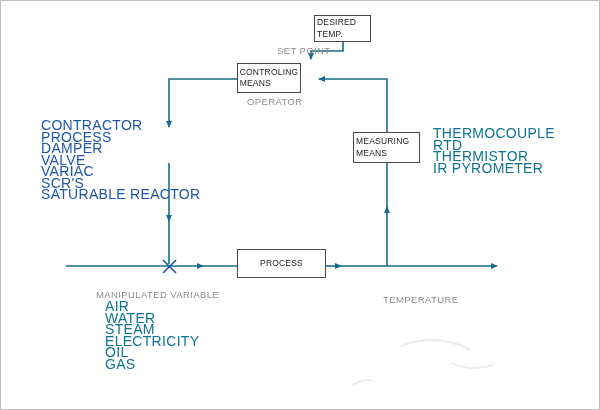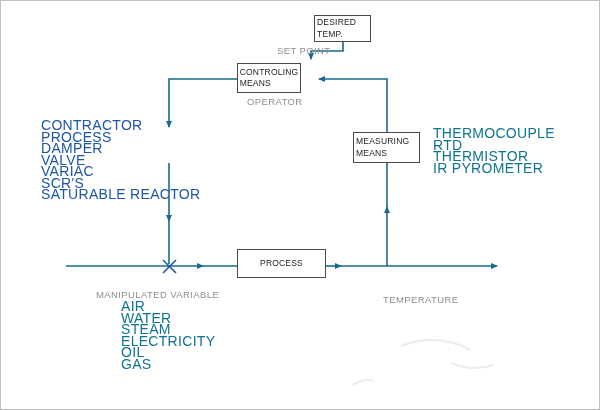--- a/index.html
+++ b/index.html
@@ -46,21 +46,21 @@
   #box-final-control-device{left:148px;top:131px;width:80px;height:31px;}
   #box-measuring-means{left:352px;top:131px;width:67px;height:31px;}
   #box-process{left:236px;top:248px;width:89px;height:29px;}
   #label-set-point{left:276px;top:44px;}
   #label-operator{left:246px;top:95px;}
   #label-manipulated-variable{left:95px;top:288px;text-align:center;}
   #label-controlled-variable{left:344px;top:281px;}
   #label-temperature{left:382px;top:293px;}
   #list-final-control{left:40px;top:119px;}
   #list-sensors{left:432px;top:127px;}
-  #list-manipulated{left:120px;top:300px;}
+  #list-manipulated{left:104px;top:300px;}
 </style>
 </head>
 <body>
 
 <div id="canvas">
 
   <svg id="lines" width="600" height="410" viewBox="0 0 600 410">
     <defs>
       <marker id="arrow" markerWidth="8" markerHeight="8" refX="6" refY="3" orient="auto" markerUnits="userSpaceOnUse">
         <path d="M0,0 L7,3 L0,6 Z" fill="#166b8c"></path>

